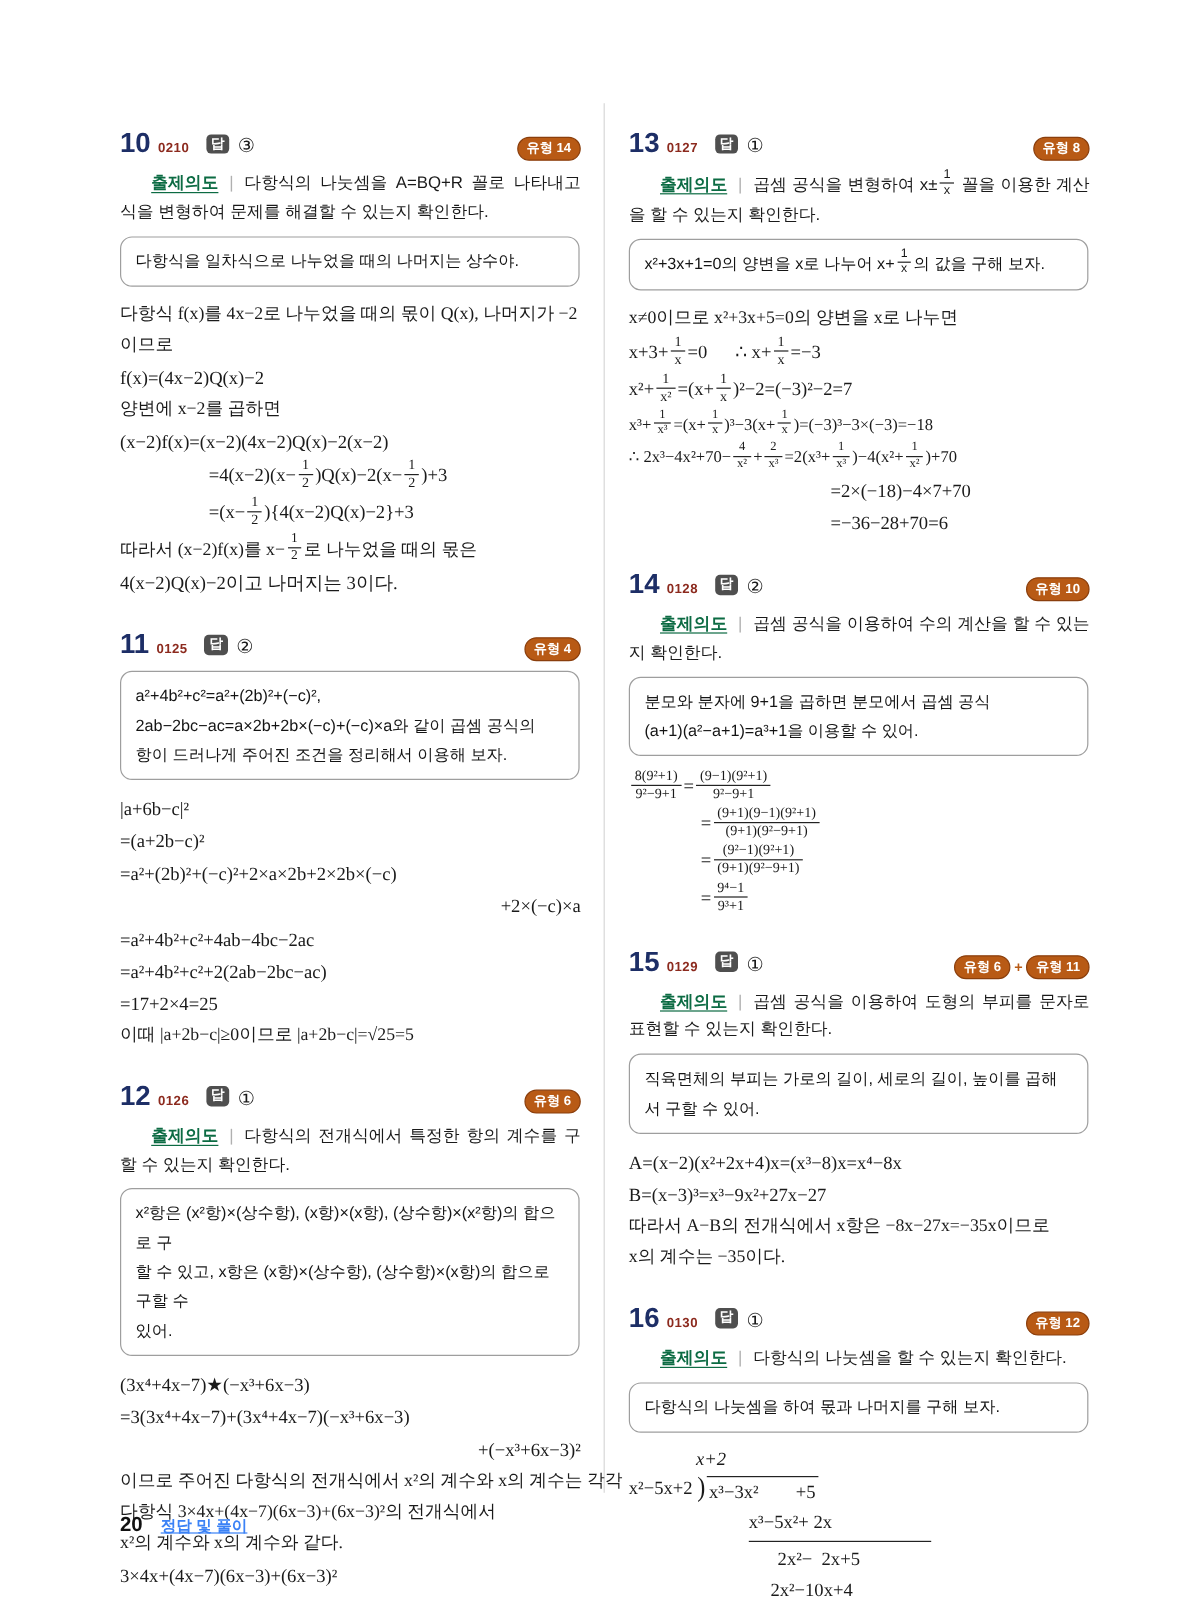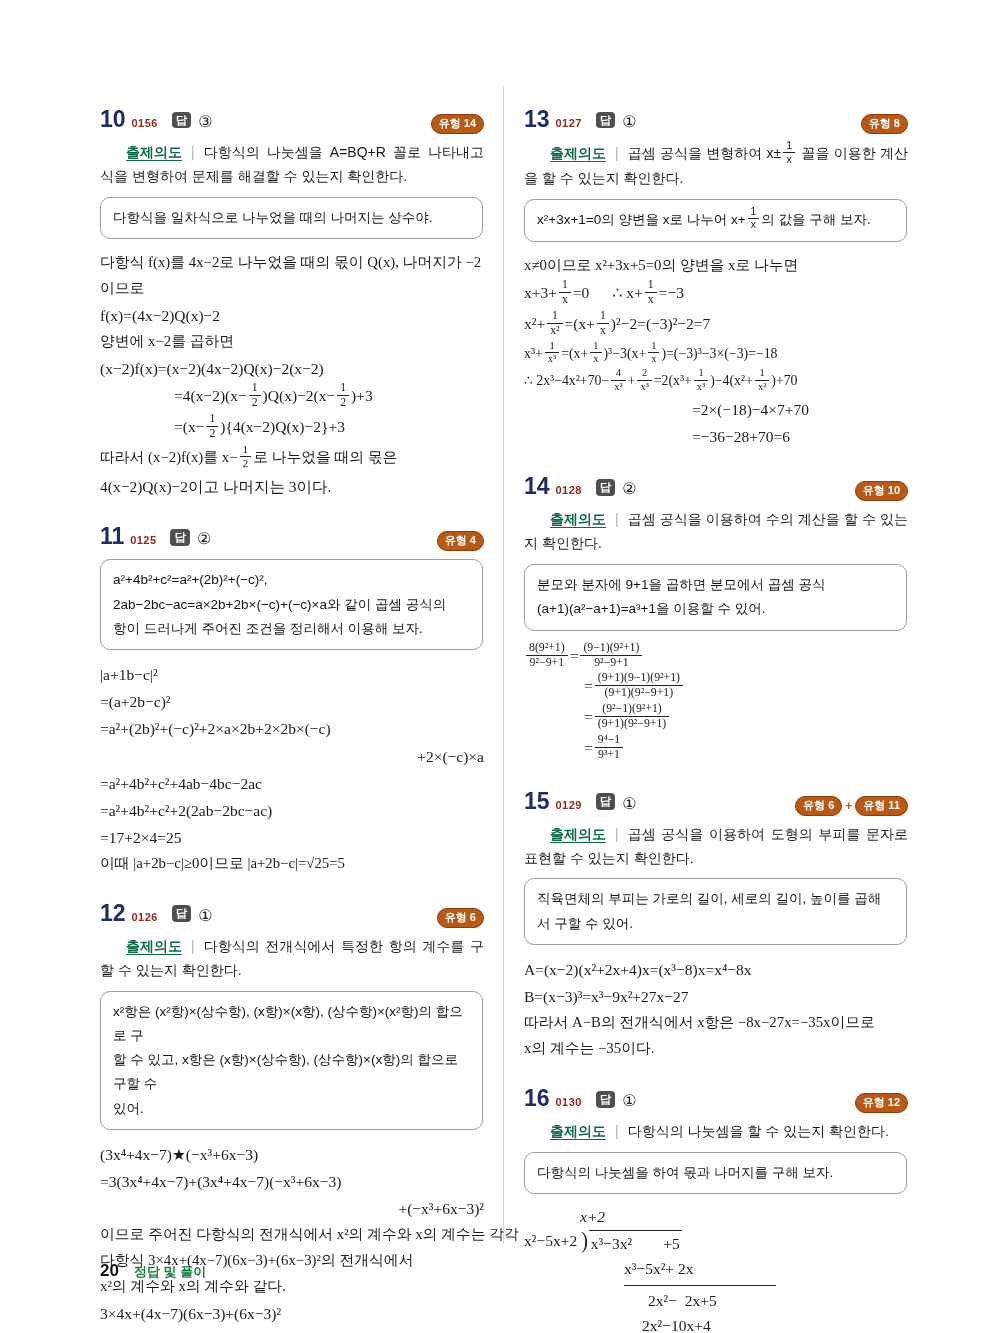--- a/index.html
+++ b/index.html
@@ -39,33 +39,33 @@
   .ld-q{margin-left:56px;margin-bottom:1px;font-style:italic;}
   .ld-mid{display:flex;align-items:flex-start;}
   .ld-paren{font-size:1.3em;line-height:1;margin:0 1px 0 4px;display:inline-block;transform:scaleY(1.15);}
   .ld-dividend{border-top:1.5px solid #222;padding:2px 2px 0 2px;}
   .ld-l1{margin:3px 0 0 100px;width:152px;border-bottom:1.5px solid #222;padding-bottom:4px;}
   .ld-l2{margin:4px 0 0 124px;}
   .ld-l3{margin:3px 0 0 118px;width:134px;border-bottom:1.5px solid #222;padding-bottom:4px;}
   .ld-l4{margin:4px 0 0 160px;}
   .footer{position:absolute;left:100px;top:1261px;display:flex;align-items:baseline;gap:15px;}
   .fpage{font-size:17px;font-weight:bold;color:#111;}
-  .flabel{font-size:13px;font-weight:bold;color:#15803d;}
+  .flabel{font-size:13px;font-weight:bold;color:#3b82f6;text-decoration:underline;}
 </style>
 </head>
 <body>
 
 <div class="page">
   <div class="divider"></div>
 
   <div class="col col-left">
     <div class="problem">
       <div class="phead">
         <span class="pnum">10</span>
-        <span class="pcode">0156</span>
+        <span class="pcode">0210</span>
         <span class="chip">답</span>
         <span class="ansv">③</span>
         <span class="badges">
             <span class="badge">유형 14</span>
           </span>
       </div>
       <div class="intent">
         <span class="lbl">출제의도</span><span class="sep">|</span><span>다항식의 나눗셈을 A=BQ+R 꼴로 나타내고 식을 변형하여 문제를 해결할 수 있는지 확인한다.</span>
       </div>
       <div class="hint">
@@ -93,21 +93,21 @@
         <span class="badges">
             <span class="badge">유형 4</span>
           </span>
       </div>
       <div class="hint">
           <div class="hline">a²+4b²+c²=a²+(2b)²+(−c)²,</div>
           <div class="hline">2ab−2bc−ac=a×2b+2b×(−c)+(−c)×a와 같이 곱셈 공식의</div>
           <div class="hline">항이 드러나게 주어진 조건을 정리해서 이용해 보자.</div>
         </div>
       <div class="sol">
-          <div class="mline">|a+1b−c|²</div>
+          <div class="mline">|a+6b−c|²</div>
           <div class="mline">=(a+2b−c)²</div>
           <div class="mline">=a²+(2b)²+(−c)²+2×a×2b+2×2b×(−c)</div>
           <div class="mline right">+2×(−c)×a</div>
           <div class="mline">=a²+4b²+c²+4ab−4bc−2ac</div>
           <div class="mline">=a²+4b²+c²+2(2ab−2bc−ac)</div>
           <div class="mline">=17+2×4=25</div>
           <div class="mline kr">이때 |a+2b−c|≥0이므로 |a+2b−c|=√25=5</div>
         </div>
     </div>
 

